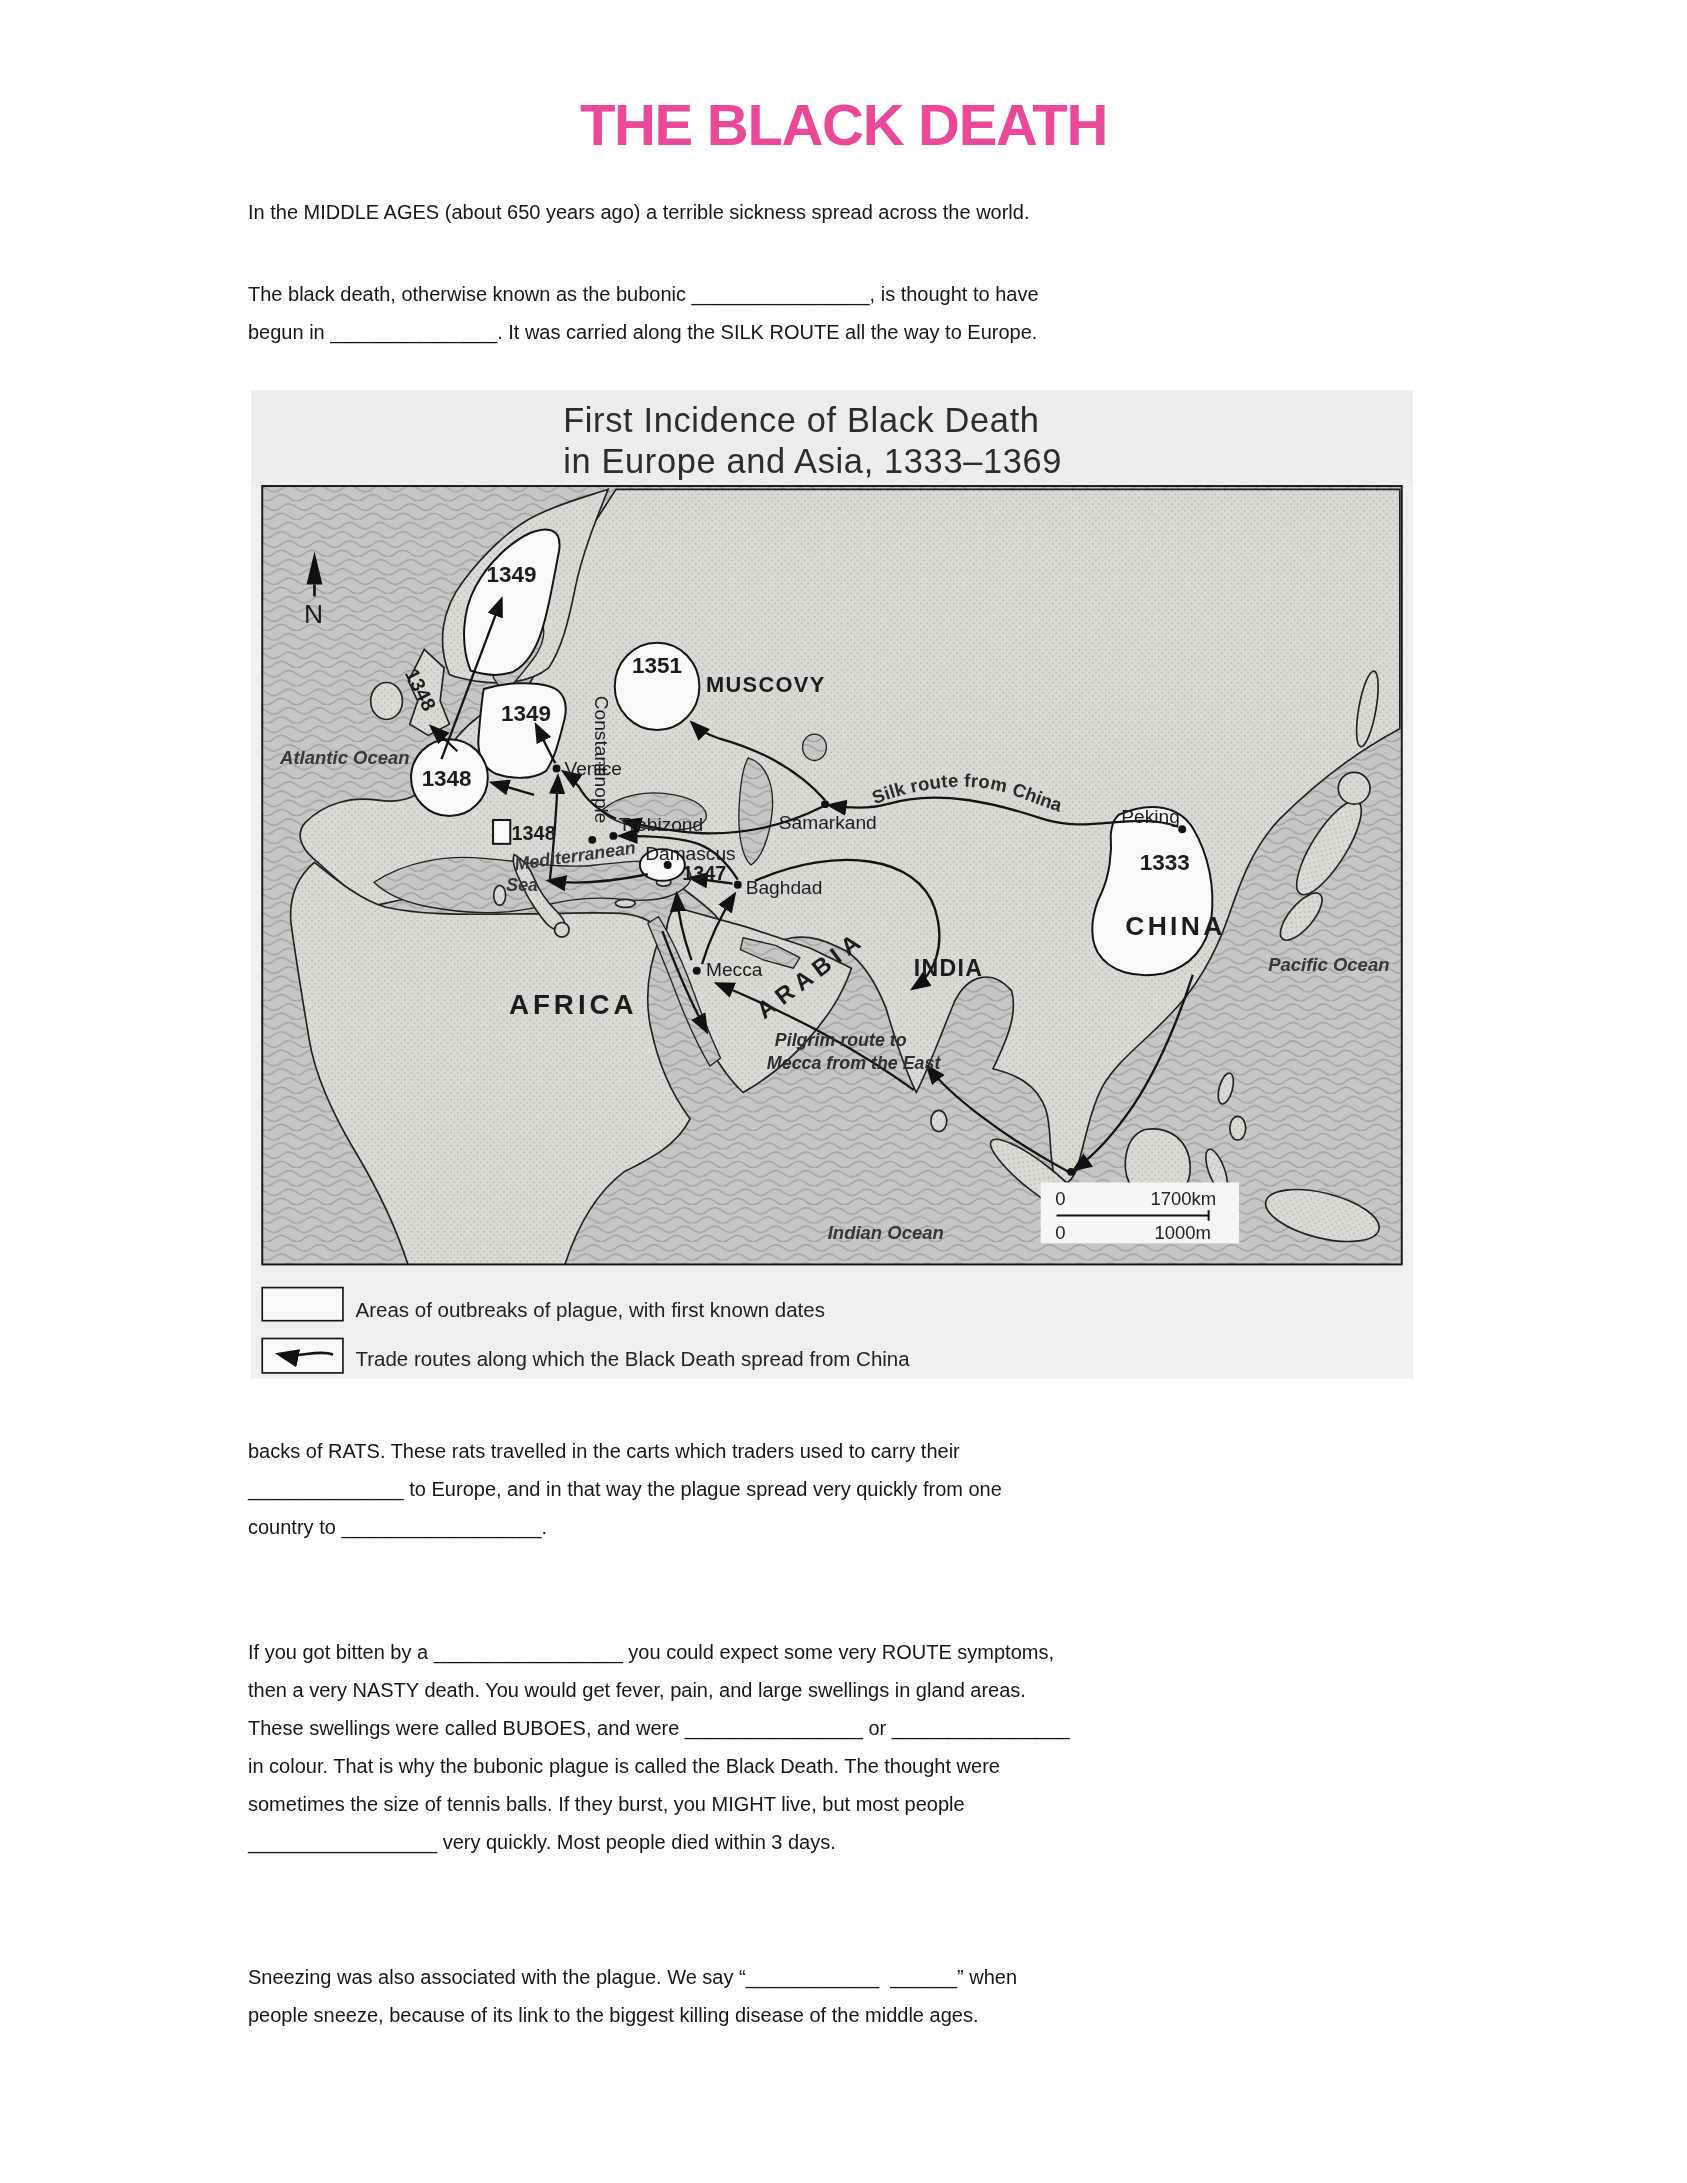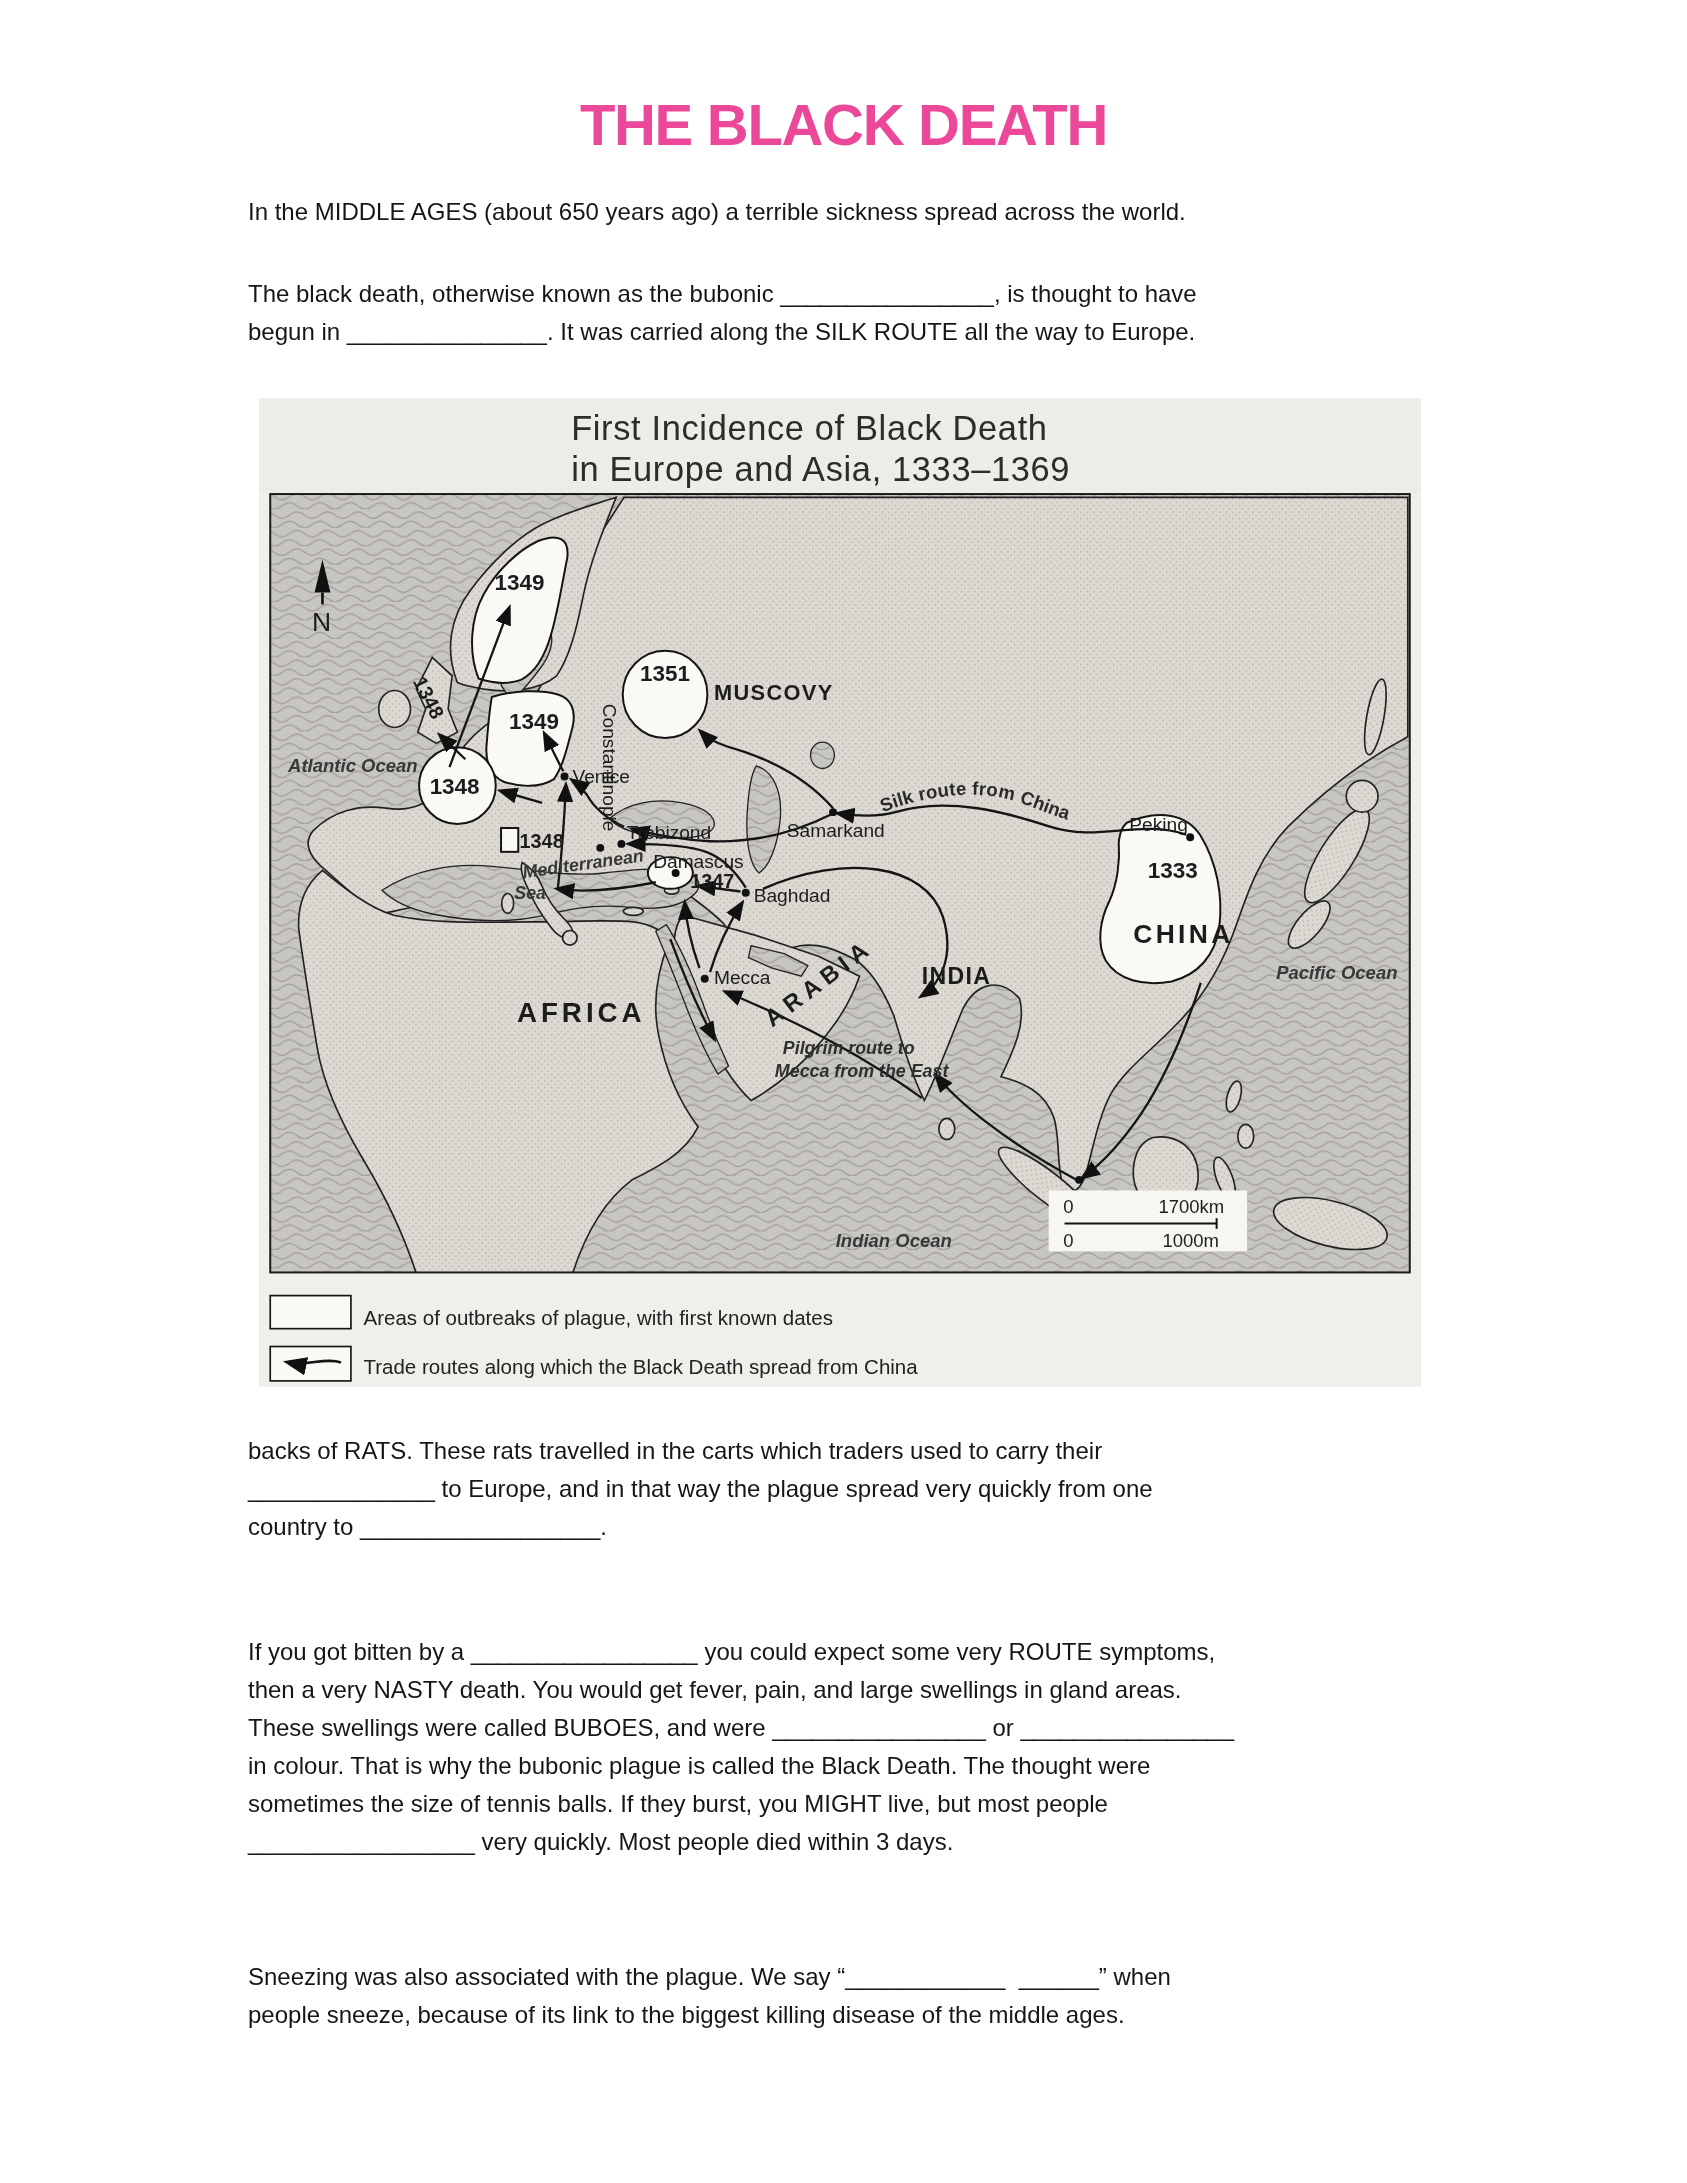--- a/index.html
+++ b/index.html
@@ -5,22 +5,22 @@
   html,body{margin:0;padding:0;}
   body{
     width:1687px;height:2183px;position:relative;background:#ffffff;
     font-family:"Liberation Sans", sans-serif;color:#151515;overflow:hidden;
   }
   .title{
     position:absolute;top:91px;left:0;width:1687px;margin:0;
     text-align:center;font-size:58px;font-weight:700;letter-spacing:-1.3px;color:#ec4899;
   }
   .para{position:absolute;left:248px;width:1178px;}
-  .line{font-size:24px;line-height:38px;white-space:pre;color:#161616;}
-  .map-fig{position:absolute;left:247px;top:386px;width:1344px;height:989px;margin:12px;}
+  .line{font-size:20px;line-height:38px;white-space:pre;color:#161616;}
+  .map-fig{position:absolute;left:247px;top:386px;width:1344px;height:989px;margin:4px;}
   
   text{font-family:"Liberation Sans", sans-serif;fill:#1c1c1c;}
   .mt{font-size:52px;fill:#2e2c29;letter-spacing:1px;}
   .city{font-size:29px;}
   .date{font-size:34px;font-weight:700;}
   .date-s{font-size:30px;font-weight:700;}
   .region{font-weight:700;}
   .water{font-style:italic;font-weight:600;fill:#383838;}
   .routetxt{font-size:28px;font-weight:600;fill:#2a2a2a;}
   .pilgrim{font-size:27px;font-style:italic;font-weight:600;fill:#2f2f2f;}

